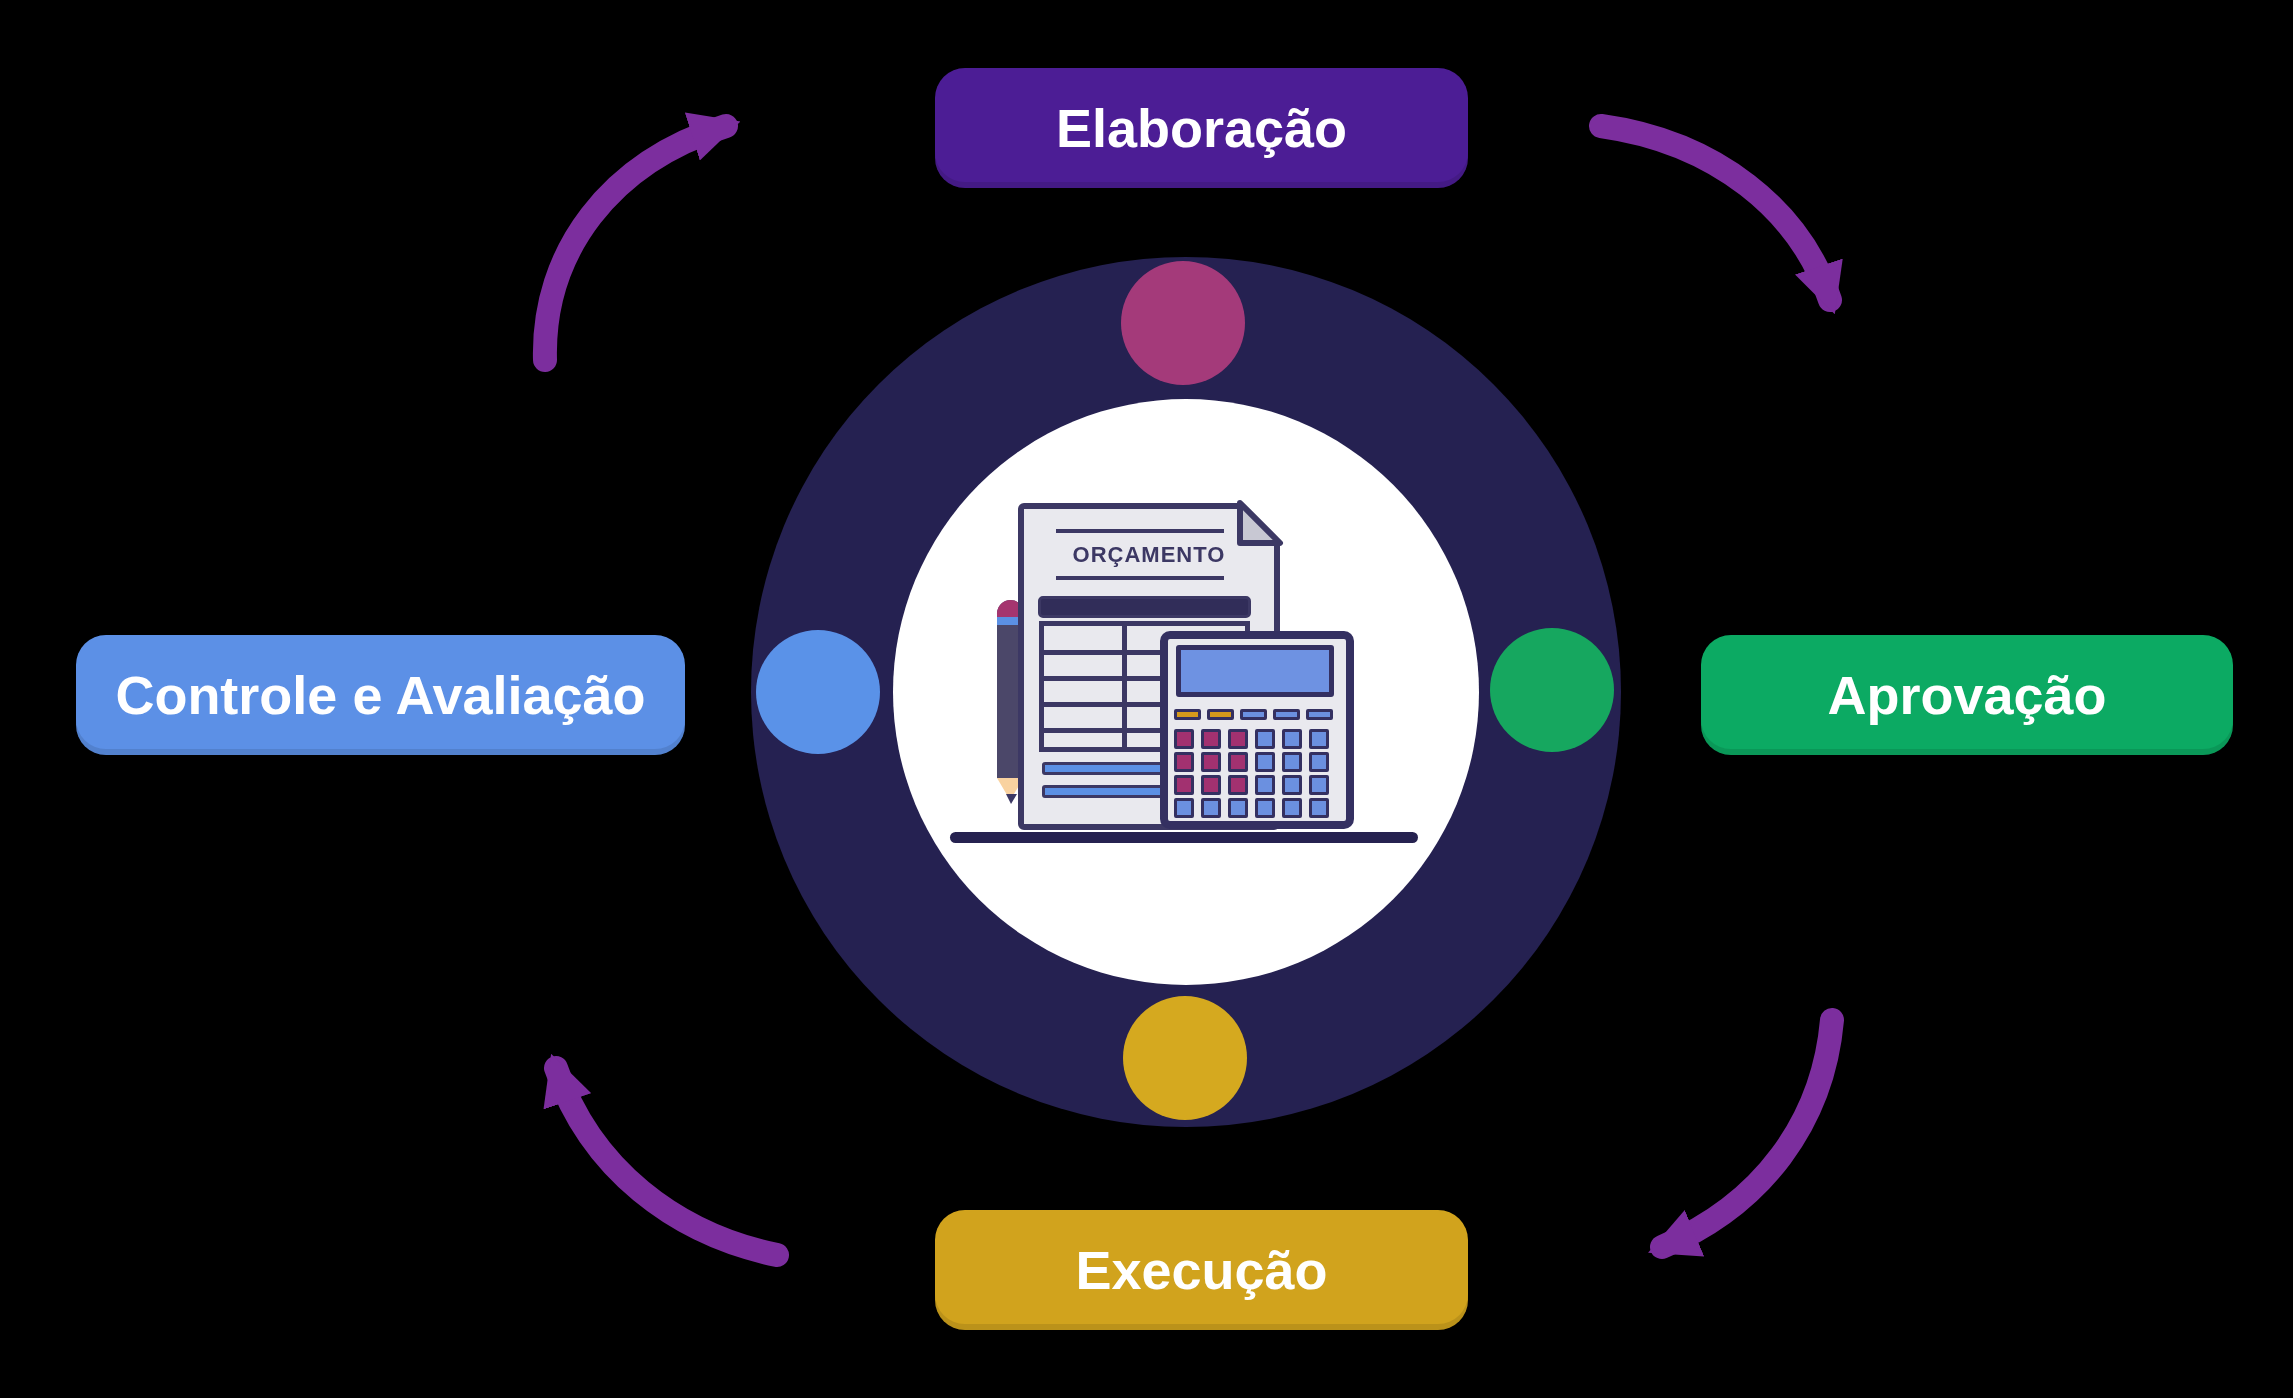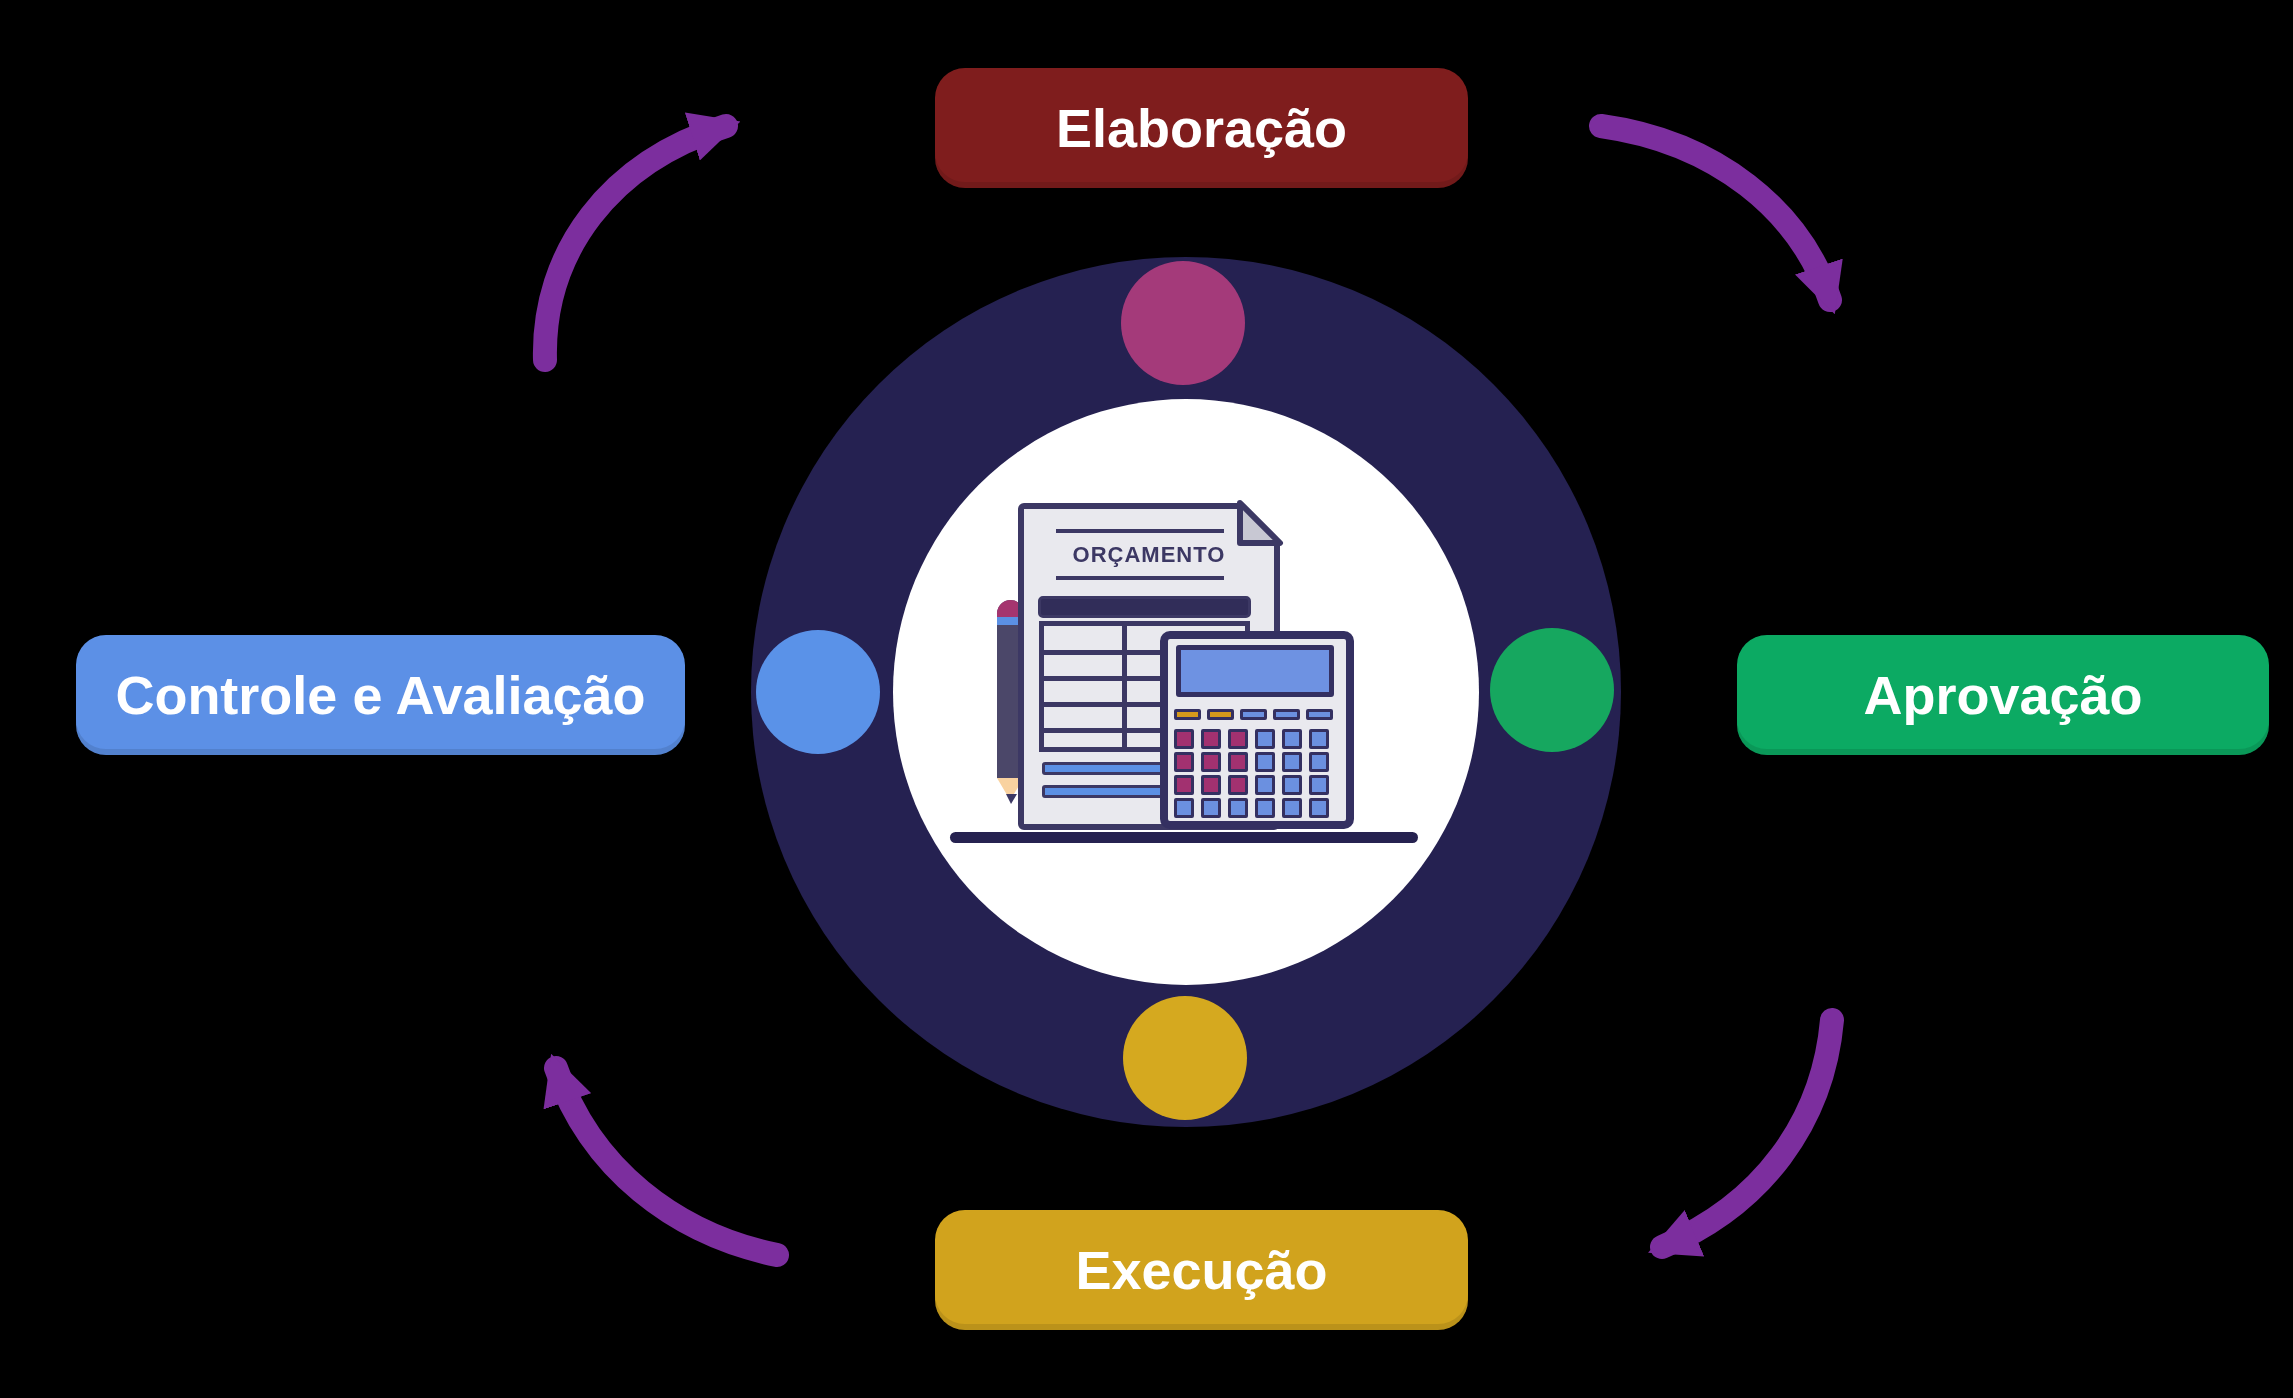--- a/index.html
+++ b/index.html
@@ -15,21 +15,21 @@
   #dot-right{left:1490px;top:628px;}
   #dot-bottom{left:1123px;top:996px;}
   #dot-left{left:756px;top:630px;}
   
   .stage{
     position:absolute;height:120px;border-radius:30px;display:flex;align-items:center;justify-content:center;
     color:#fff;font-weight:bold;font-size:54px;letter-spacing:0px;
     box-shadow:inset 0 -6px 0 rgba(0,0,0,.10);
   }
   #stage-top{left:935px;top:68px;width:533px;}
-  #stage-right{left:1701px;top:635px;width:532px;margin-left:36px;}
+  #stage-right{left:1701px;top:635px;width:532px;}
   #stage-bottom{left:935px;top:1210px;width:533px;}
   #stage-left{left:76px;top:635px;width:609px;}
   
   svg.arrows{position:absolute;left:0;top:0;}
   
   .abs{position:absolute;box-sizing:border-box;}
   .ground-line{left:950px;top:832px;width:468px;height:11px;border-radius:6px;background:#262250;}
   .pencil-body{left:997px;top:600px;width:27px;height:178px;background:#4b4769;border-radius:14px 14px 0 0;}
   .pencil-cap{left:997px;top:600px;width:27px;height:17px;background:#a5356f;border-radius:14px 14px 0 0;}
   .pencil-band{left:997px;top:617px;width:27px;height:8px;background:#5b90e4;}
@@ -143,21 +143,21 @@
           <div class="kp-btn" style="background: rgb(107, 144, 224);"></div>
           <div class="kp-btn" style="background: rgb(107, 144, 224);"></div>
           <div class="kp-btn" style="background: rgb(107, 144, 224);"></div>
           <div class="kp-btn" style="background: rgb(107, 144, 224);"></div>
           <div class="kp-btn" style="background: rgb(107, 144, 224);"></div>
           <div class="kp-btn" style="background: rgb(107, 144, 224);"></div>
         </div>
     </div>
   </div>
 
-  <div class="stage" id="stage-top" style="background: #7f1d1d;">
+  <div class="stage" id="stage-top" style="background: #4c1d95;">
     <span>Elaboração</span>
   </div>
   <div class="stage" id="stage-right" style="background: rgb(12, 170, 99);">
     <span>Aprovação</span>
   </div>
   <div class="stage" id="stage-bottom" style="background: rgb(209, 163, 29);">
     <span>Execução</span>
   </div>
   <div class="stage" id="stage-left" style="background: rgb(92, 144, 230);">
     <span>Controle e Avaliação</span>

